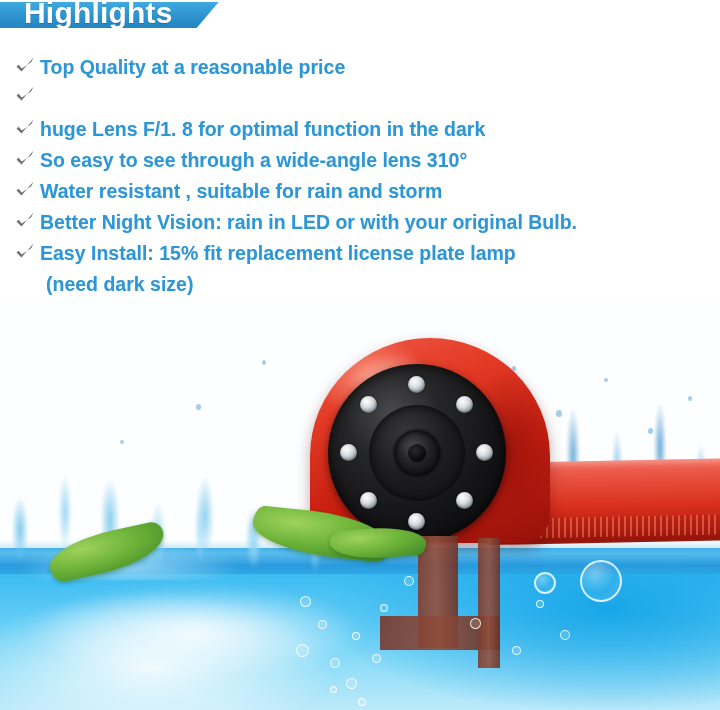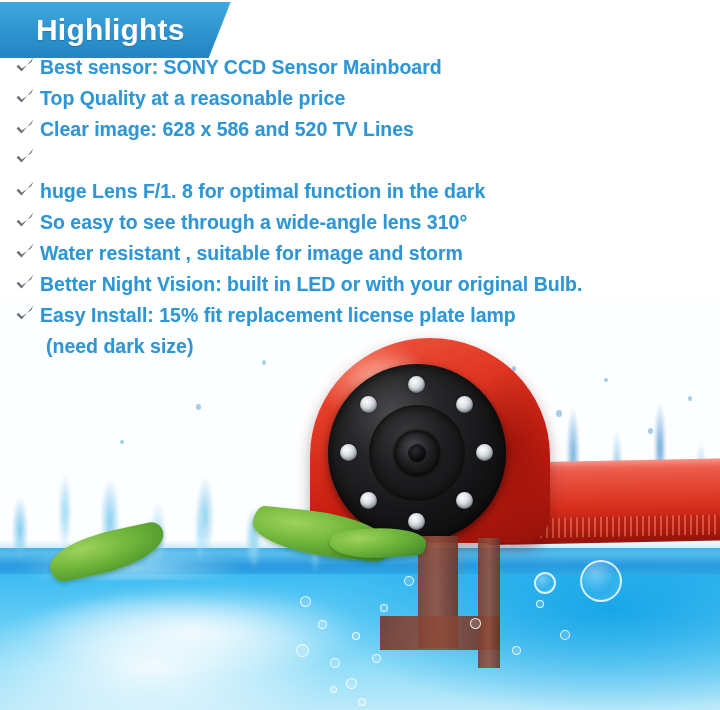--- a/index.html
+++ b/index.html
@@ -19,24 +19,24 @@
   
   .banner-wrap {
     position: absolute;
     left: 0;
     top: 2px;
     height: 42px;
     z-index: 40;
   }
   .banner {
     position: relative;
-    height: 56px;
-    padding: 0 46px 0 36px;
+    height: 26px;
+    padding: 0 46px 0 24px;
     display: flex;
-    align-items: center;
+    align-items: flex-end;
     background: linear-gradient(180deg, #3FA9E0 0%, #2E93CF 55%, #2385C2 100%);
     clip-path: polygon(0 0, 100% 0, calc(100% - 22px) 100%, 0 100%);
     box-shadow: 0 2px 3px rgba(0,0,0,0.18);
   }
   .banner-title {
     color: #ffffff;
     font-size: 30px;
     font-weight: bold;
     letter-spacing: 0.2px;
     line-height: 1;
@@ -431,46 +431,30 @@
   </div>
 
   <div class="banner-wrap">
     <div class="banner">
       <span class="banner-title">Highlights</span>
     </div>
   </div>
 
   <div class="features">
 
-    <div class="feature-row">
-      <span class="check-icon">
-        <svg width="22" height="20" viewBox="0 0 22 20" aria-hidden="true">
-          <path d="M2.5 10.5 L7.5 15.5 L19.5 1.5 L17.2 6.2 L7.8 12.6 L4.6 8.8 Z" fill="#6E7277"></path>
-        </svg>
-      </span>
-      <span class="feature-text">Best sensor: SONY CCD Sensor Mainboard</span>
-    </div>
 
     <div class="feature-row">
       <span class="check-icon">
         <svg width="22" height="20" viewBox="0 0 22 20" aria-hidden="true">
           <path d="M2.5 10.5 L7.5 15.5 L19.5 1.5 L17.2 6.2 L7.8 12.6 L4.6 8.8 Z" fill="#6E7277"></path>
         </svg>
       </span>
       <span class="feature-text">Top Quality at a reasonable price</span>
     </div>
 
-    <div class="feature-row">
-      <span class="check-icon">
-        <svg width="22" height="20" viewBox="0 0 22 20" aria-hidden="true">
-          <path d="M2.5 10.5 L7.5 15.5 L19.5 1.5 L17.2 6.2 L7.8 12.6 L4.6 8.8 Z" fill="#6E7277"></path>
-        </svg>
-      </span>
-      <span class="feature-text">Clear image: 628 x 586 and 520 TV Lines</span>
-    </div>
 
     <div class="feature-row">
       <span class="check-icon">
         <svg width="22" height="20" viewBox="0 0 22 20" aria-hidden="true">
           <path d="M2.5 10.5 L7.5 15.5 L19.5 1.5 L17.2 6.2 L7.8 12.6 L4.6 8.8 Z" fill="#6E7277"></path>
         </svg>
       </span>
     </div>
 
     <div class="feature-row">
@@ -490,30 +474,30 @@
       </span>
       <span class="feature-text">So easy to see through a wide-angle lens 310°</span>
     </div>
 
     <div class="feature-row">
       <span class="check-icon">
         <svg width="22" height="20" viewBox="0 0 22 20" aria-hidden="true">
           <path d="M2.5 10.5 L7.5 15.5 L19.5 1.5 L17.2 6.2 L7.8 12.6 L4.6 8.8 Z" fill="#6E7277"></path>
         </svg>
       </span>
-      <span class="feature-text">Water resistant , suitable for image and storm</span>
-    </div>
-
-    <div class="feature-row">
-      <span class="check-icon">
-        <svg width="22" height="20" viewBox="0 0 22 20" aria-hidden="true">
-          <path d="M2.5 10.5 L7.5 15.5 L19.5 1.5 L17.2 6.2 L7.8 12.6 L4.6 8.8 Z" fill="#6E7277"></path>
-        </svg>
-      </span>
-      <span class="feature-text">Better Night Vision: built in LED or with your original Bulb.</span>
+      <span class="feature-text">Water resistant , suitable for rain and storm</span>
+    </div>
+
+    <div class="feature-row">
+      <span class="check-icon">
+        <svg width="22" height="20" viewBox="0 0 22 20" aria-hidden="true">
+          <path d="M2.5 10.5 L7.5 15.5 L19.5 1.5 L17.2 6.2 L7.8 12.6 L4.6 8.8 Z" fill="#6E7277"></path>
+        </svg>
+      </span>
+      <span class="feature-text">Better Night Vision: rain in LED or with your original Bulb.</span>
     </div>
 
     <div class="feature-row">
       <span class="check-icon">
         <svg width="22" height="20" viewBox="0 0 22 20" aria-hidden="true">
           <path d="M2.5 10.5 L7.5 15.5 L19.5 1.5 L17.2 6.2 L7.8 12.6 L4.6 8.8 Z" fill="#6E7277"></path>
         </svg>
       </span>
       <span class="feature-text">Easy Install: 15% fit replacement license plate lamp</span>
     </div>

